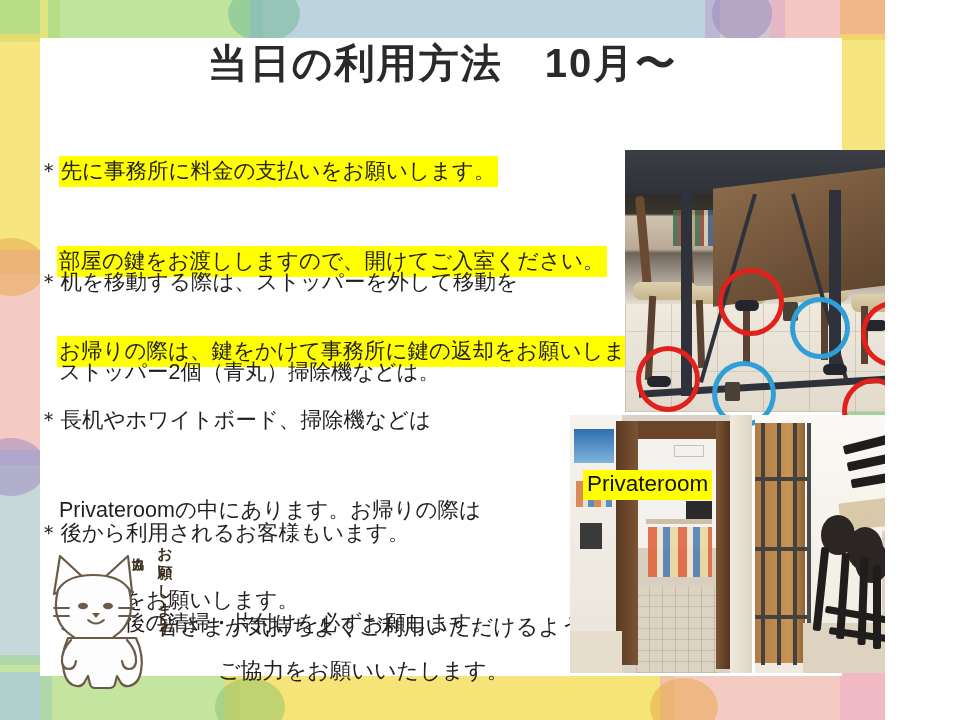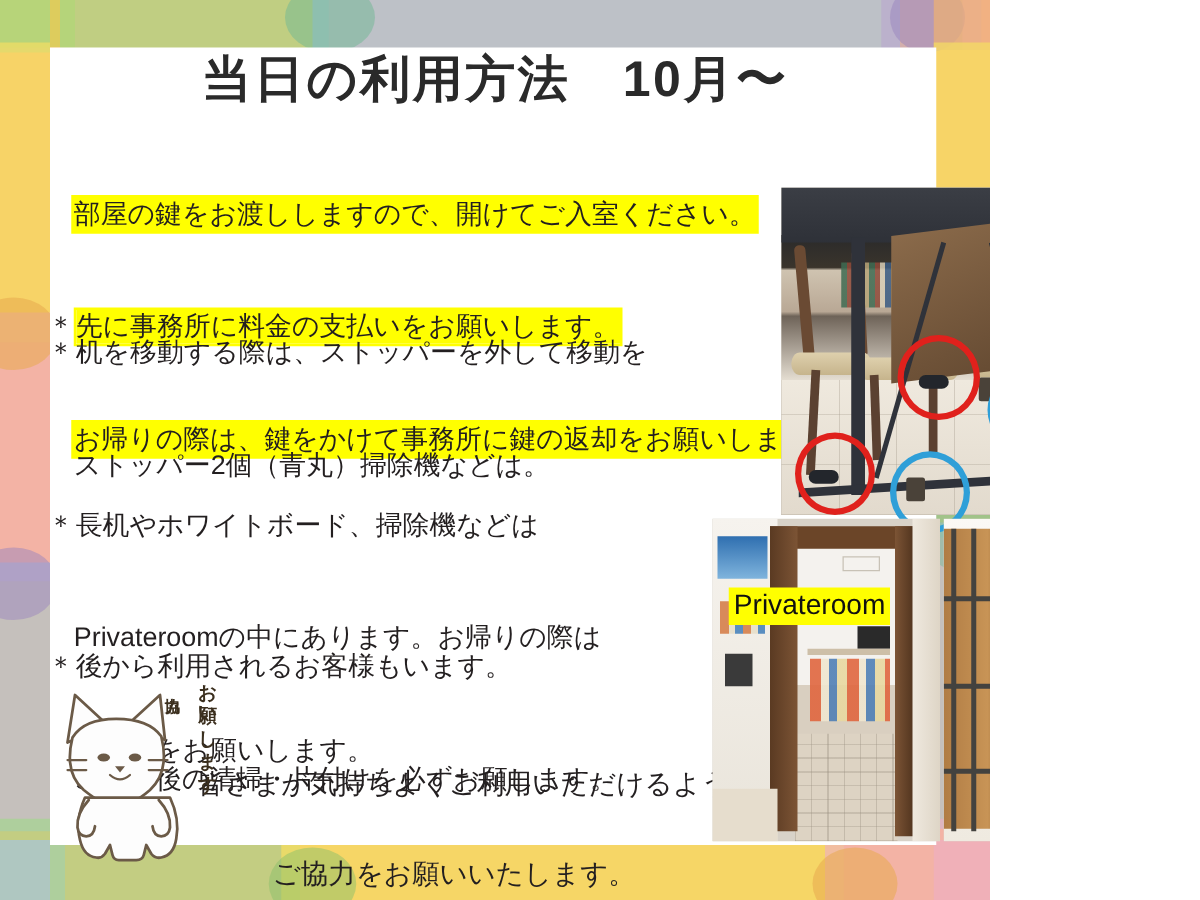--- a/index.html
+++ b/index.html
@@ -4,22 +4,22 @@
 <title>当日の利用方法</title>
 <style>
   * { box-sizing: border-box; margin: 0; padding: 0; }
   html, body {
     width: 960px; height: 720px;
     overflow: hidden;
     font-family: "Liberation Sans", "DejaVu Sans", sans-serif;
   }
   #slide {
     position: relative;
-    width: 792px; height: 720px;
-    background: #fdba74;
+    width: 885px; height: 720px;
+    background: #fef9c3;
     overflow: hidden;
   }
 
   
   .frame { position: absolute; inset: 0; pointer-events: none; }
   .blk { position: absolute; }
 
   
   .t1 { left:0;   top:0; width:60px;  height:38px; background:#c8d94e; opacity:.60; }
   .t2 { left:48px; top:0; width:215px; height:40px; background:#9fd98a; opacity:.65; }
@@ -96,21 +96,21 @@
   #p3 { left:38px; top:345px; }
   #p4 { left:38px; top:458px; }
 
   
   .closing {
     position:absolute;
     font-size:22px; line-height:30px; color:#231f20;
     white-space:pre;
   }
   #c1 { left:158px; top:612px; }
-  #c2 { left:218px; top:684px;font-family:Liberation Serif, serif; }
+  #c2 { left:218px; top:656px;font-family:Liberation Serif, serif; }
 
   
   #mascot { position:absolute; left:24px; top:540px; width:180px; height:150px; }
   #mascot svg { display:block; }
   #mascot-text {
     position:absolute; left:140px; top:536px;
     width:34px;
     font-size:15px; line-height:17px; font-weight:bold;
     color:#3b2f1e;
     writing-mode:vertical-rl;
@@ -340,22 +340,22 @@
     <div class="blk b5"></div>
     <div class="blk bb1"></div>
     <div class="blk bb2"></div>
   </div>
 
   <div class="inner-white"></div>
 
   <div id="title">当日の利用方法　10月〜</div>
 
   <div class="para hl" id="p1">
+    <span class="ln"><span class="mk">＊</span><span class="h">先に事務所に料金の支払いをお願いします。</span></span>
     <span class="ln ind"><span class="h">部屋の鍵をお渡ししますので、開けてご入室ください。</span></span>
-    <span class="ln"><span class="mk">＊</span><span class="h">先に事務所に料金の支払いをお願いします。</span></span>
     <span class="ln ind"><span class="h">お帰りの際は、鍵をかけて事務所に鍵の返却をお願いします。</span></span>
   </div>
 
   <div class="para" id="p2">
     <span class="ln"><span class="mk">＊</span><span>机を移動する際は、ストッパーを外して移動を</span></span>
     <span class="ln ind"><span>ストッパー2個（青丸）掃除機などは。</span></span>
   </div>
 
   <div class="para" id="p3">
     <span class="ln"><span class="mk">＊</span><span>長机やホワイトボード、掃除機などは</span></span>

